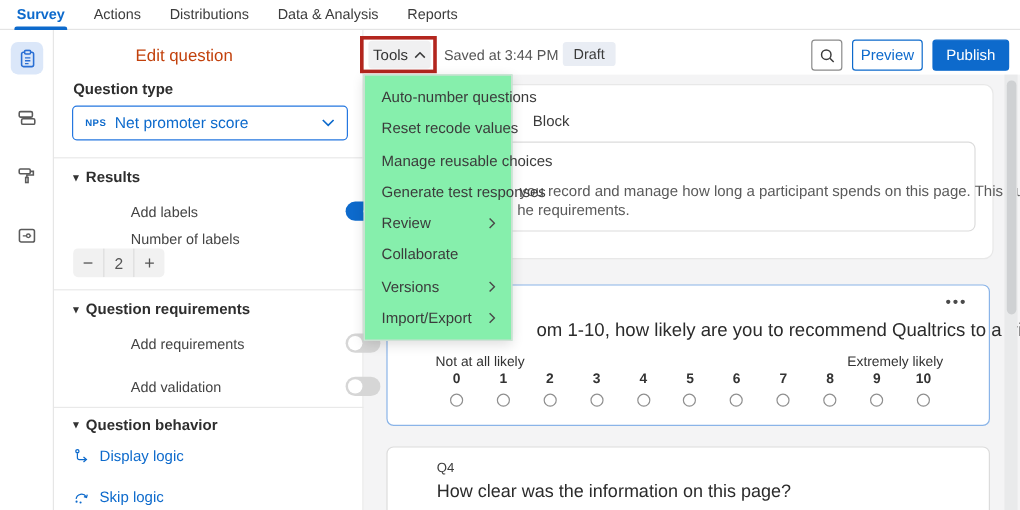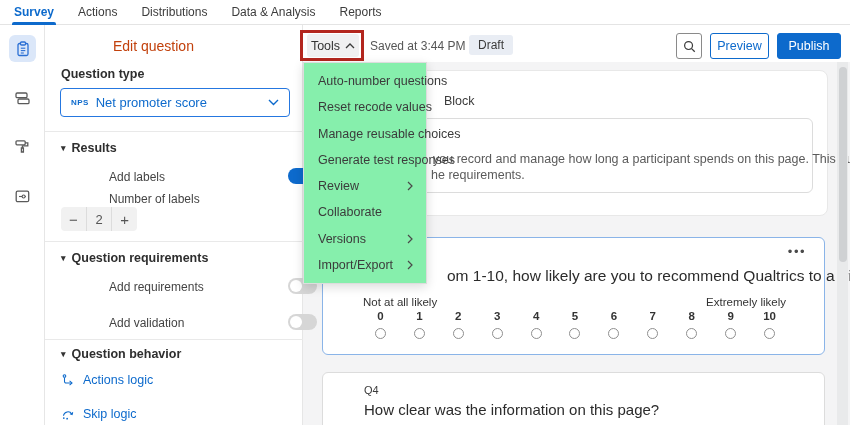--- a/index.html
+++ b/index.html
@@ -207,21 +207,21 @@
     <div class="section-head" style="top:322px">
       <span class="caret-down">▾</span>
       <span>Question behavior</span>
     </div>
     <div class="logic-link" style="top:348px">
       <svg width="14" height="14" viewBox="0 0 16 16">
         <circle cx="4" cy="3.4" r="1.5" fill="none" stroke="#0d6acc" stroke-width="1.2"></circle>
         <path d="M4 5.4 V9.6 a1.8 1.8 0 0 0 1.8 1.8 H12" fill="none" stroke="#0d6acc" stroke-width="1.2"></path>
         <path d="M9.8 9 L12.6 11.4 L9.8 13.8" fill="none" stroke="#0d6acc" stroke-width="1.2"></path>
       </svg>
-      <span>Actions logic</span>
+      <span>Display logic</span>
     </div>
     <div class="logic-link" style="top:382px">
       <svg width="14" height="14" viewBox="0 0 16 16">
         <path d="M2.8 10 A5.2 5.2 0 0 1 12.4 8" fill="none" stroke="#0d6acc" stroke-width="1.2"></path>
         <path d="M10.2 7.8 L12.7 8.6 L13.4 6" fill="none" stroke="#0d6acc" stroke-width="1.2"></path>
         <circle cx="3.2" cy="12.6" r="1" fill="#0d6acc"></circle>
         <circle cx="7" cy="13.4" r="1" fill="#0d6acc"></circle>
       </svg>
       <span>Skip logic</span>
     </div>

